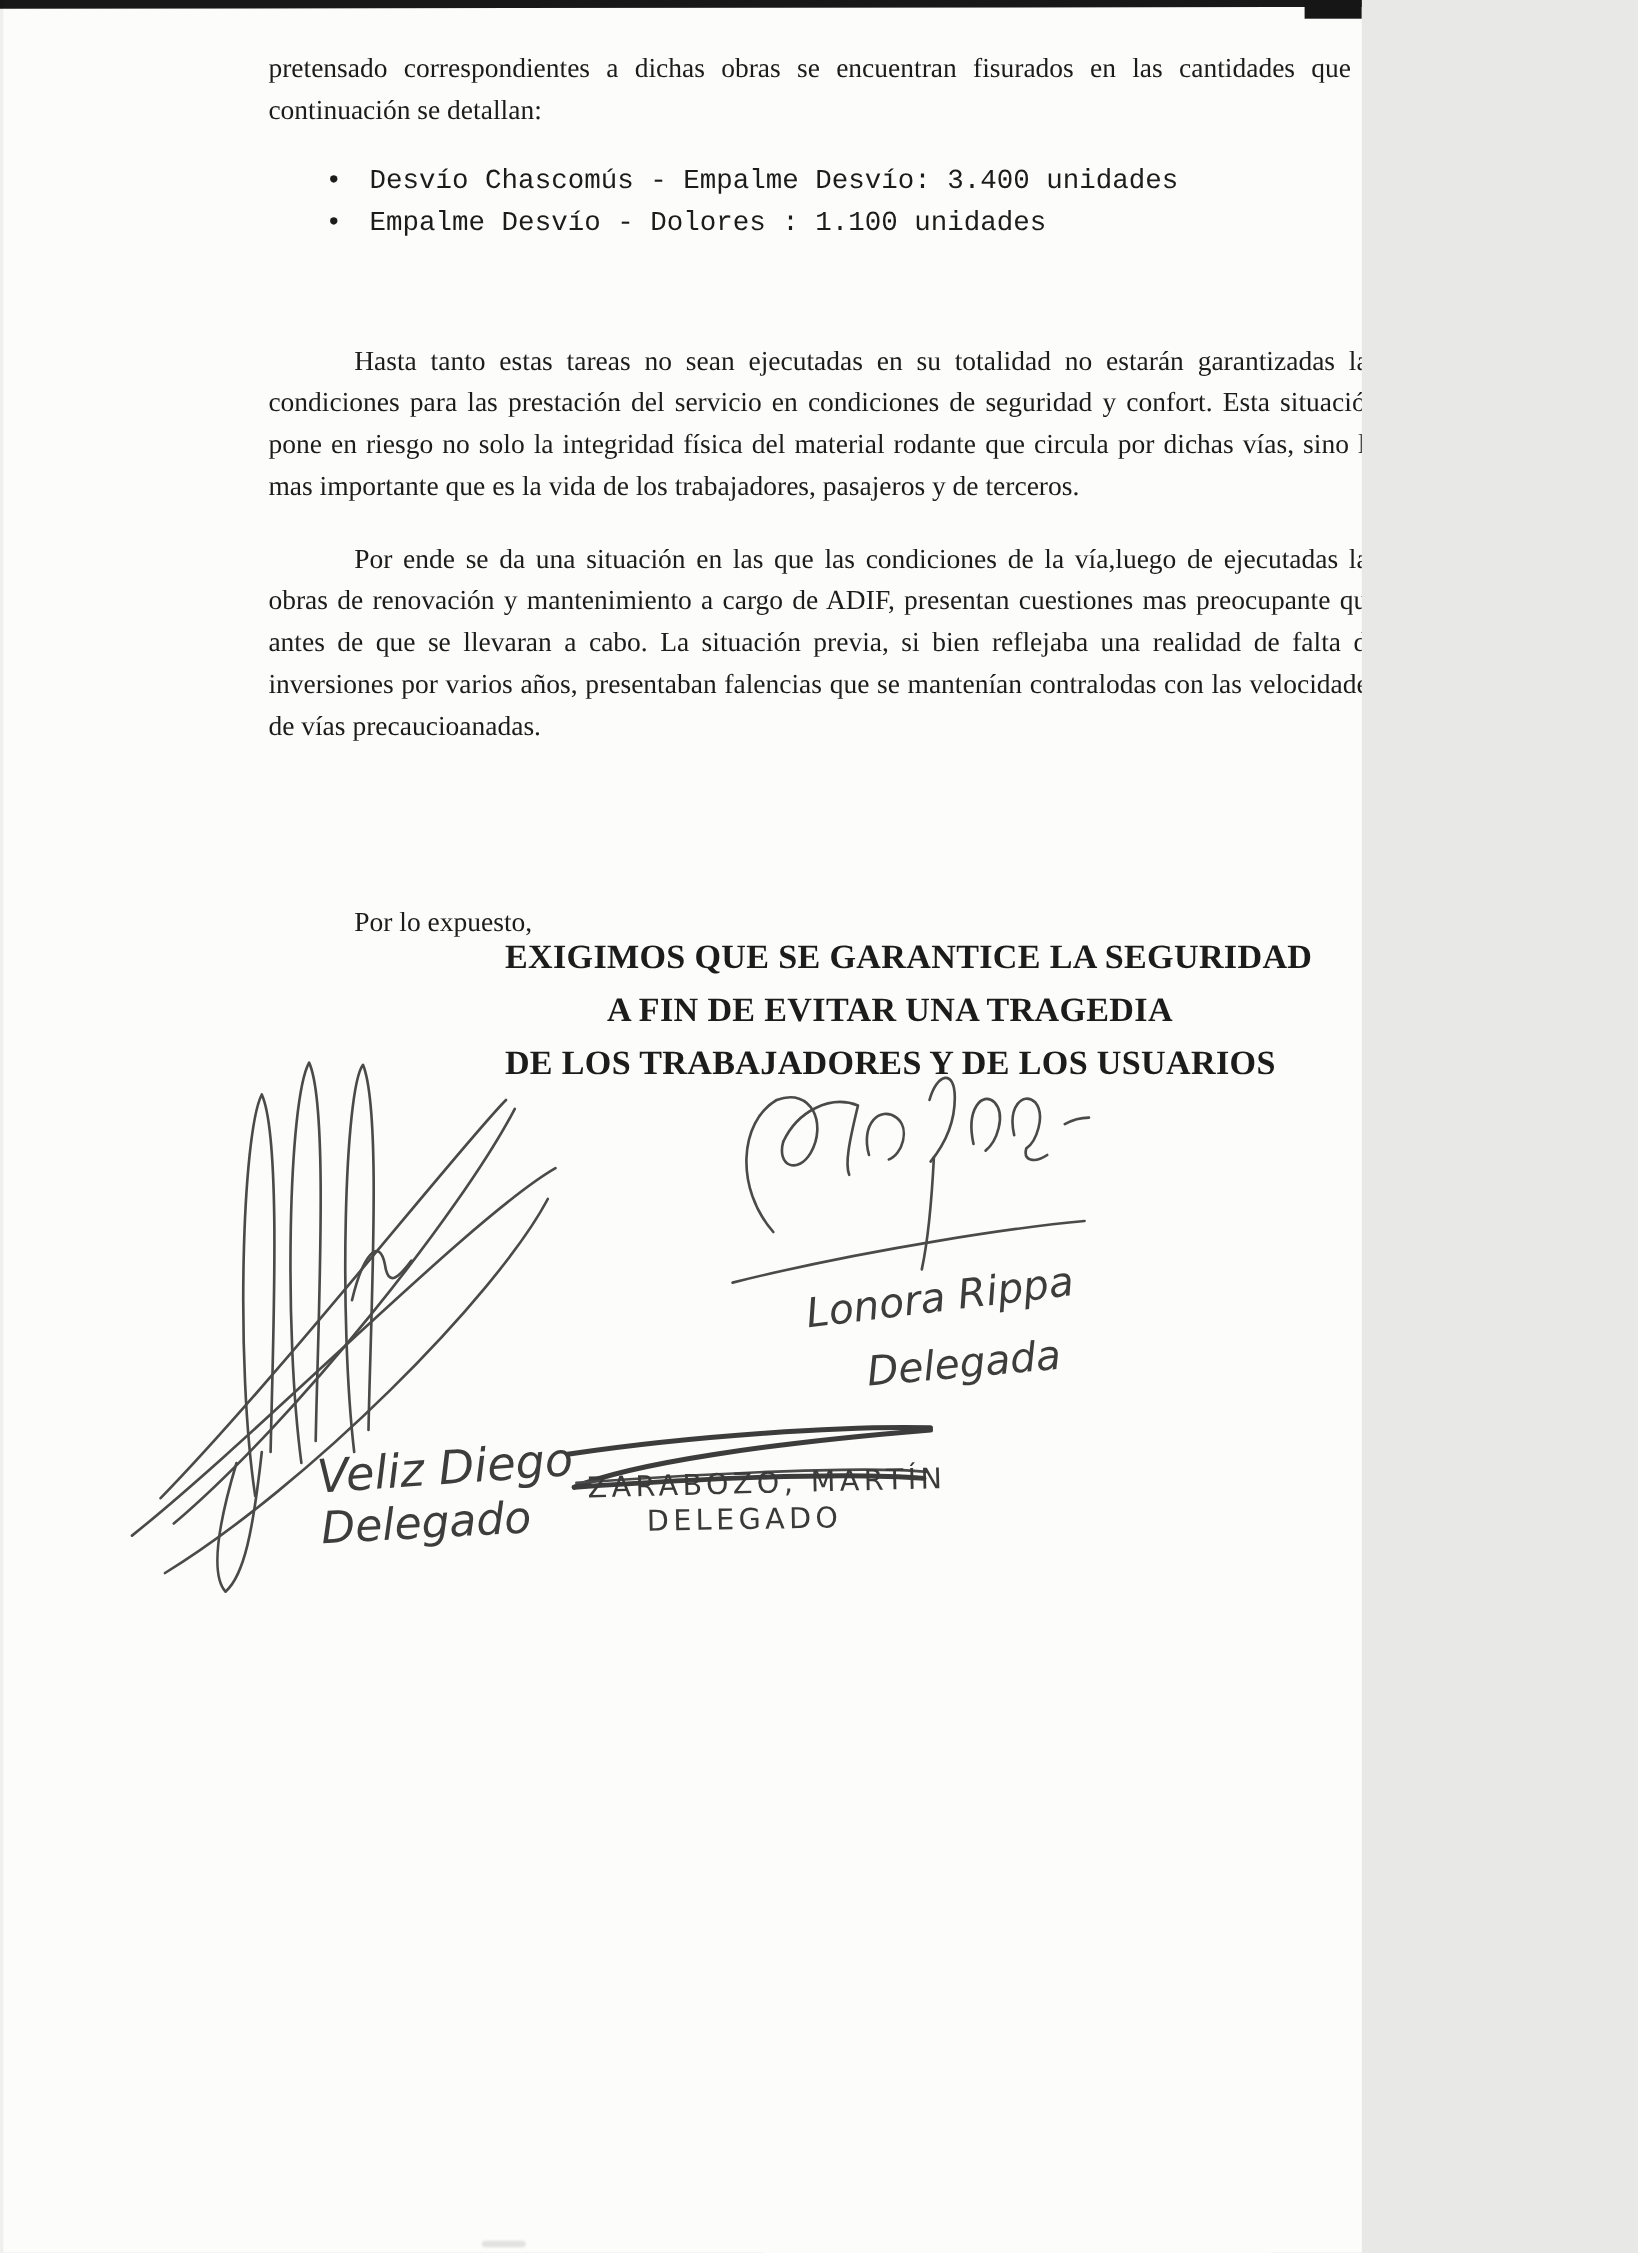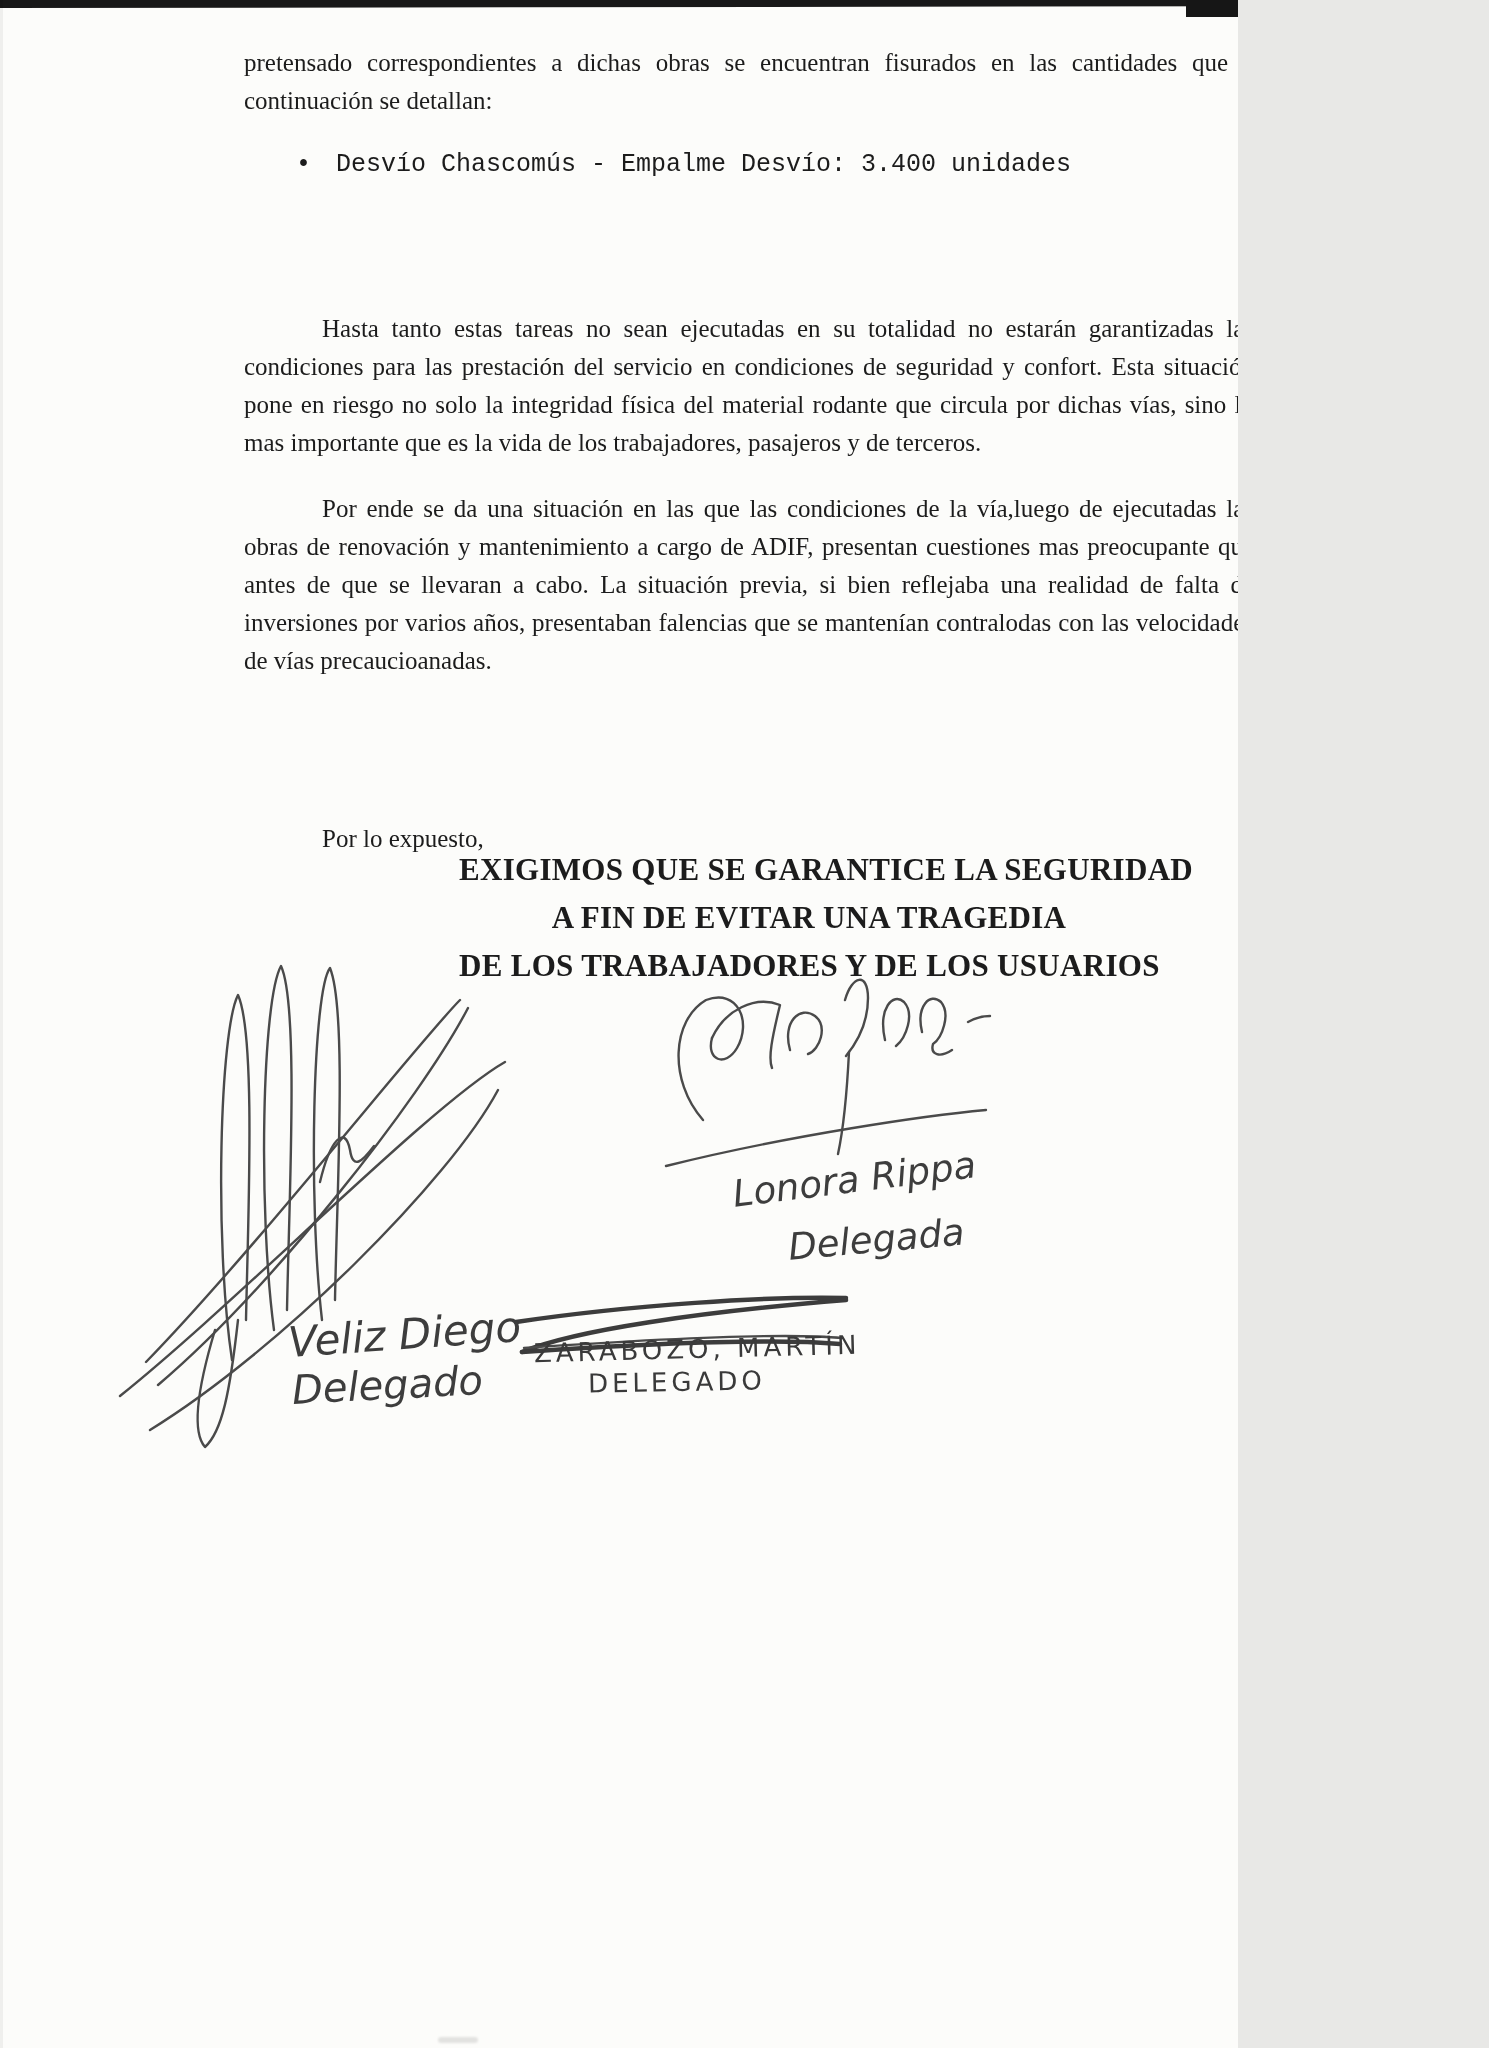--- a/index.html
+++ b/index.html
@@ -54,20 +54,21 @@
 
   <div class="scan-top-bar"></div>
   <div class="scan-top-corner"></div>
   <div class="scan-left-strip"></div>
   <div class="scan-smudge"></div>
 
   <div class="p-block p-intro body-text">pretensado correspondientes a dichas obras se encuentran fisurados en las cantidades que a continuación se detallan:</div>
 
   <ul class="fissure-list">
     <li>Desvío Chascomús - Empalme Desvío:  3.400 unidades</li>
+    <li>Empalme Desvío - Dolores : 1.100 unidades</li>
   </ul>
 
   <div class="p-block p-cond body-text indent">Hasta tanto estas tareas no sean ejecutadas en su totalidad no estarán garantizadas las condiciones para las prestación del servicio en condiciones de seguridad y confort. Esta situación pone en riesgo no solo la integridad física del material rodante que circula por dichas vías, sino lo mas importante que es la vida de los trabajadores, pasajeros y de terceros.</div>
 
   <div class="p-block p-porende body-text indent">Por ende se da una situación en las que las condiciones de la vía,luego de ejecutadas las obras de renovación y mantenimiento a cargo de ADIF, presentan cuestiones mas preocupante que antes de que se llevaran a cabo. La situación previa, si bien reflejaba una realidad de falta de inversiones por varios años, presentaban falencias que se mantenían contralodas con las velocidades de vías precaucioanadas.</div>
 
 
   <div class="closing">Por lo expuesto,</div>
 
   <div class="demand">

